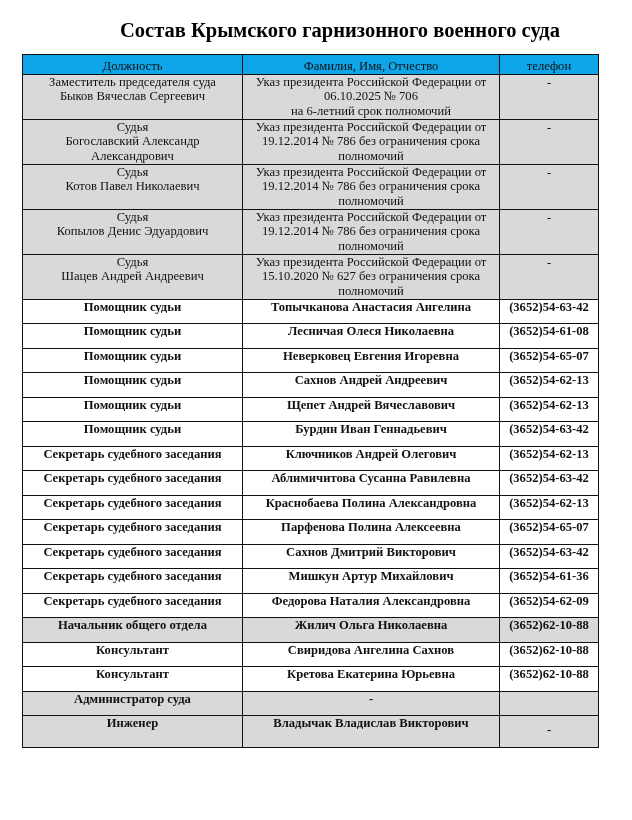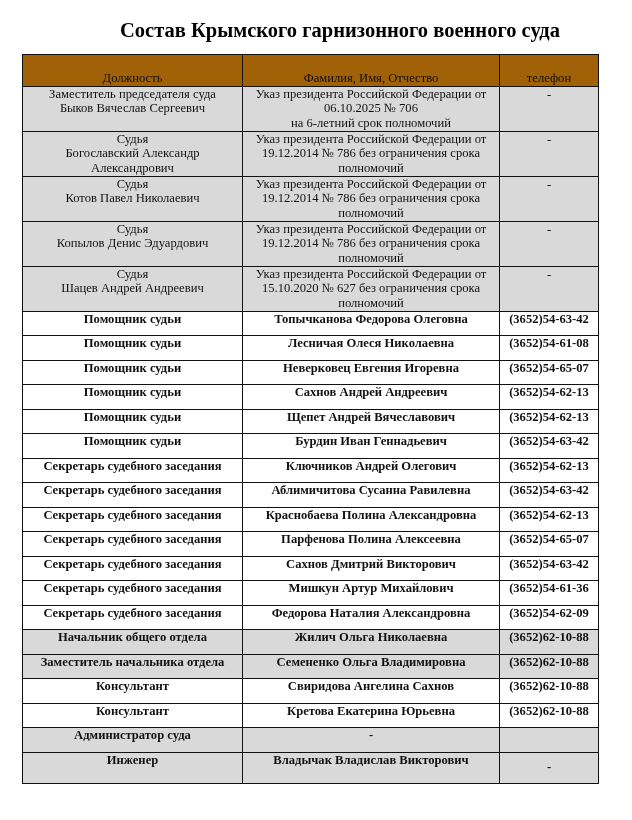--- a/index.html
+++ b/index.html
@@ -44,22 +44,22 @@
     border: 1.3px solid #111;
     text-align: center;
     vertical-align: top;
     padding: 0 2px;
     overflow: hidden;
     white-space: pre-line;
   }
   table.staff th {
     font-weight: normal;
     height: 14px;
-    padding-top: 16px;
-    background: #a16207;
+    padding-top: 4px;
+    background: #0ea5e9;
   }
   table.staff tr.shaded td { background: #d9d9d9; }
   table.staff tr.white td { background: #ffffff; }
   tr.h30 td { height: 29px; }
   tr.h45 td { height: 44px; text-align: center; }
   tr.h25 td { height: 23.5px; }
   td.phone { padding-left: 6px; text-align: left; }
   td.phone.center { text-align: center; padding-left: 2px; }
   .r-row td { padding-top: 1px; font-weight: bold; }
 </style>
@@ -118,21 +118,21 @@
     <tr class="shaded h45">
       <td>Судья
 Шацев Андрей Андреевич</td>
       <td>Указ президента Российской Федерации от
 15.10.2020 № 627 без ограничения срока
 полномочий</td>
       <td class="phone center">-</td>
     </tr>
     <tr class="white h25 r-row">
       <td>Помощник судьи</td>
-      <td>Топычканова Федорова Олеговна</td>
+      <td>Топычканова Анастасия Ангелина</td>
       <td class="phone">(3652)54-63-42</td>
     </tr>
     <tr class="white h25 r-row">
       <td>Помощник судьи</td>
       <td>Лесничая Олеся Николаевна</td>
       <td class="phone">(3652)54-61-08</td>
     </tr>
     <tr class="white h25 r-row">
       <td>Помощник судьи</td>
       <td>Неверковец Евгения Игоревна</td>
@@ -186,25 +186,20 @@
     <tr class="white h25 r-row">
       <td>Секретарь судебного заседания</td>
       <td>Федорова Наталия Александровна</td>
       <td class="phone">(3652)54-62-09</td>
     </tr>
     <tr class="shaded h25 r-row">
       <td>Начальник общего отдела</td>
       <td>Жилич Ольга Николаевна</td>
       <td class="phone">(3652)62-10-88</td>
     </tr>
-    <tr class="shaded h25 r-row">
-      <td>Заместитель начальника отдела</td>
-      <td>Семененко Ольга Владимировна</td>
-      <td class="phone">(3652)62-10-88</td>
-    </tr>
     <tr class="white h25 r-row">
       <td>Консультант</td>
       <td>Свиридова Ангелина Сахнов</td>
       <td class="phone">(3652)62-10-88</td>
     </tr>
     <tr class="white h25 r-row">
       <td>Консультант</td>
       <td>Кретова Екатерина Юрьевна</td>
       <td class="phone">(3652)62-10-88</td>
     </tr>

